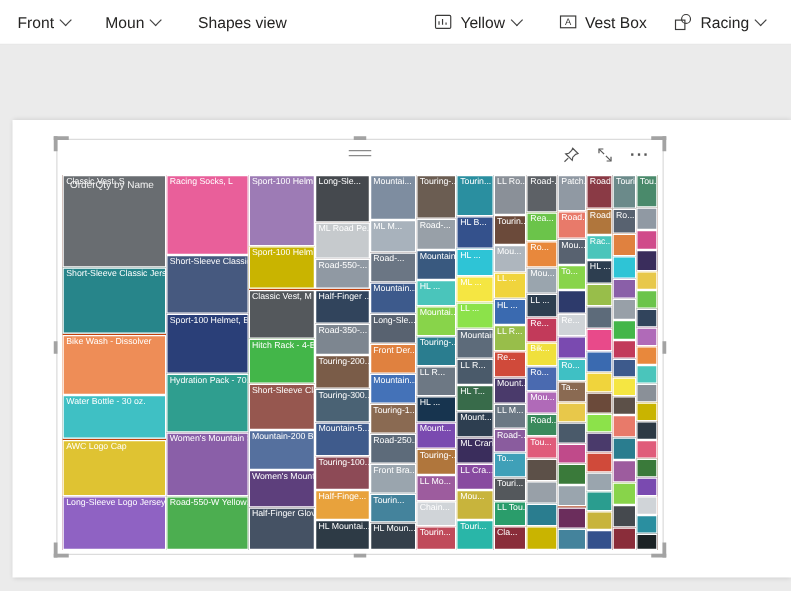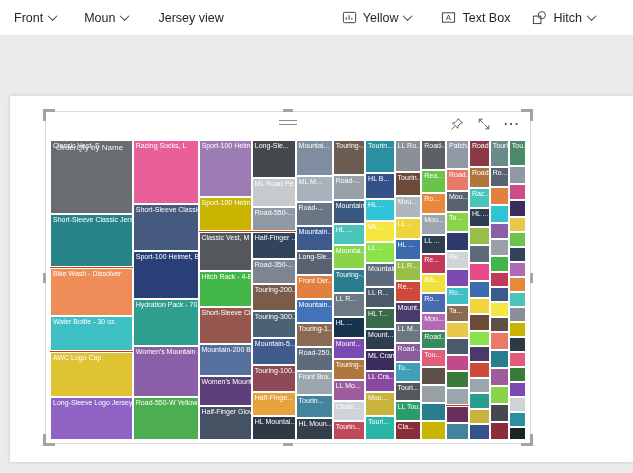--- a/index.html
+++ b/index.html
@@ -46,49 +46,49 @@
 <div class="menubar">
   <div class="mi mi-file">
     <span>Front</span>
     <span class="chev"></span>
   </div>
   <div class="mi mi-view">
     <span>Moun</span>
     <span class="chev"></span>
   </div>
   <div class="mi mi-reading">
-    <span>Jersey view</span>
+    <span>Shapes view</span>
   </div>
   <div class="mi mi-explore">
     <span class="micon">
       <svg width="15" height="15" viewBox="0 0 16 16">
           <rect x="1.5" y="2.5" width="13" height="11" rx="1" fill="none" stroke="#3b3a39"></rect>
           <path d="M4.5 10.5v-3M7.5 10.5v-5M10.5 10.5v-2" stroke="#3b3a39" fill="none"></path>
         </svg>
     </span>
     <span>Yellow</span>
     <span class="chev"></span>
   </div>
   <div class="mi mi-textbox">
     <span class="micon">
       <svg width="15" height="15" viewBox="0 0 16 16">
           <rect x="1.5" y="3" width="13" height="10" fill="none" stroke="#3b3a39"></rect>
           <text x="8" y="10.8" font-size="8" text-anchor="middle" fill="#3b3a39">A</text>
         </svg>
     </span>
-    <span>Text Box</span>
+    <span>Vest Box</span>
   </div>
   <div class="mi mi-shapes">
     <span class="micon">
       <svg width="15" height="15" viewBox="0 0 16 16">
           <rect x="1.5" y="6.5" width="8" height="8" fill="none" stroke="#3b3a39"></rect>
           <circle cx="10.5" cy="5.5" r="3.8" fill="none" stroke="#3b3a39"></circle>
         </svg>
     </span>
-    <span>Hitch</span>
+    <span>Racing</span>
     <span class="chev"></span>
   </div>
 </div>
 
 <div class="workspace">
   <div class="canvas">
     <div class="visual">
 
       <div class="hc tl"></div>
       <div class="hc tr"></div>

